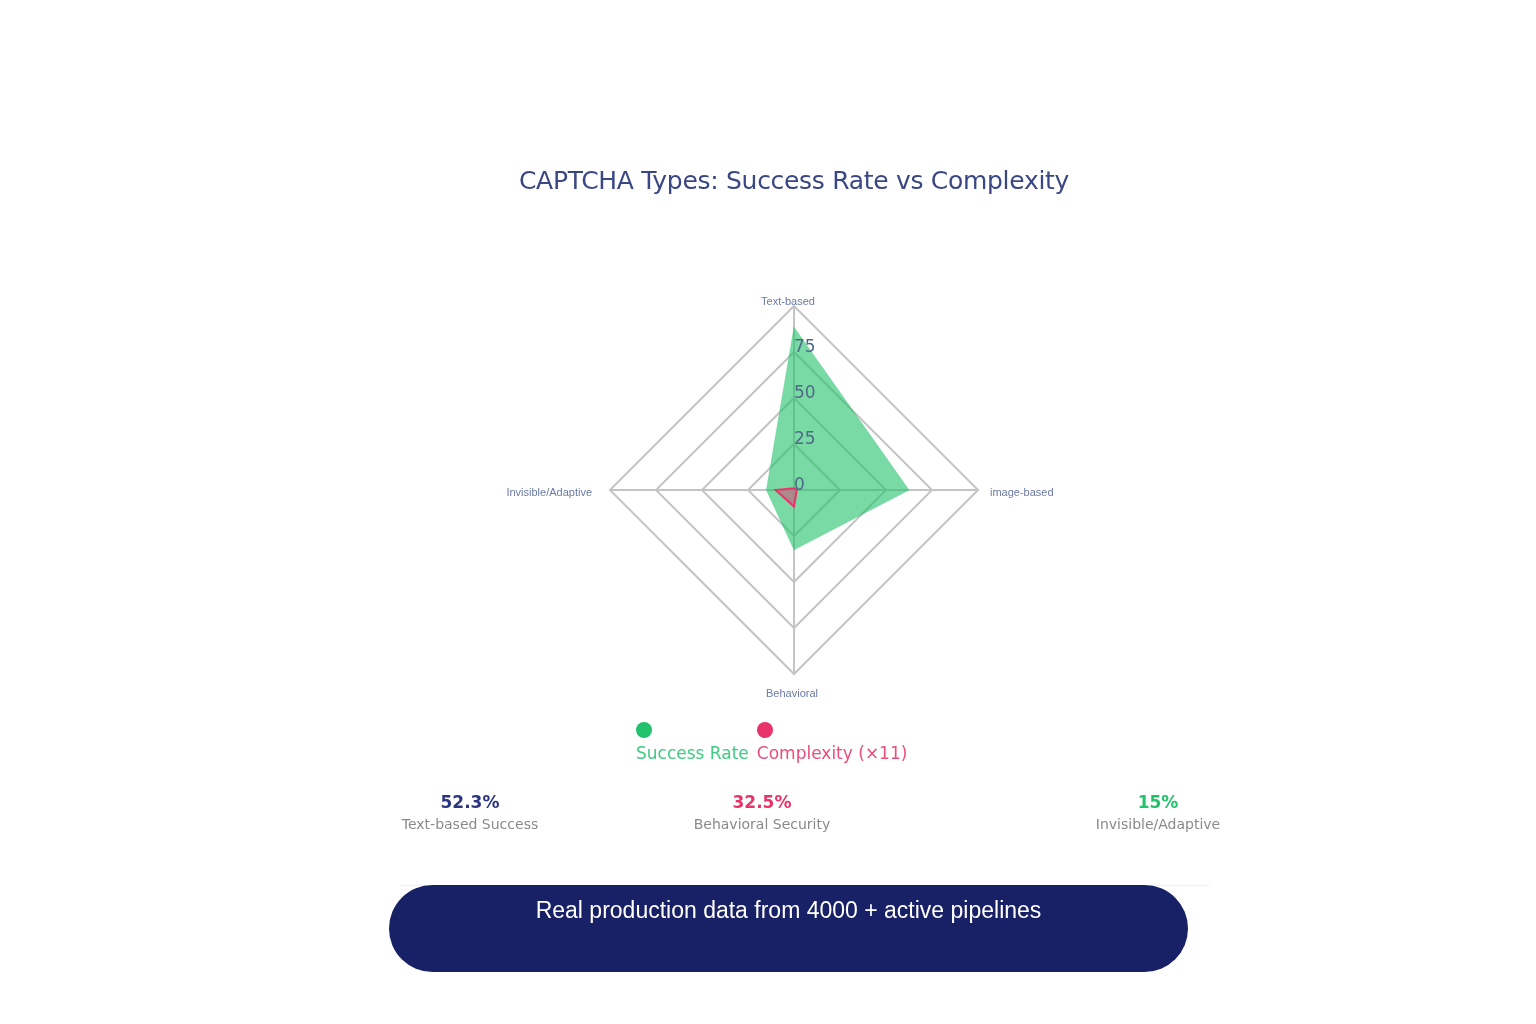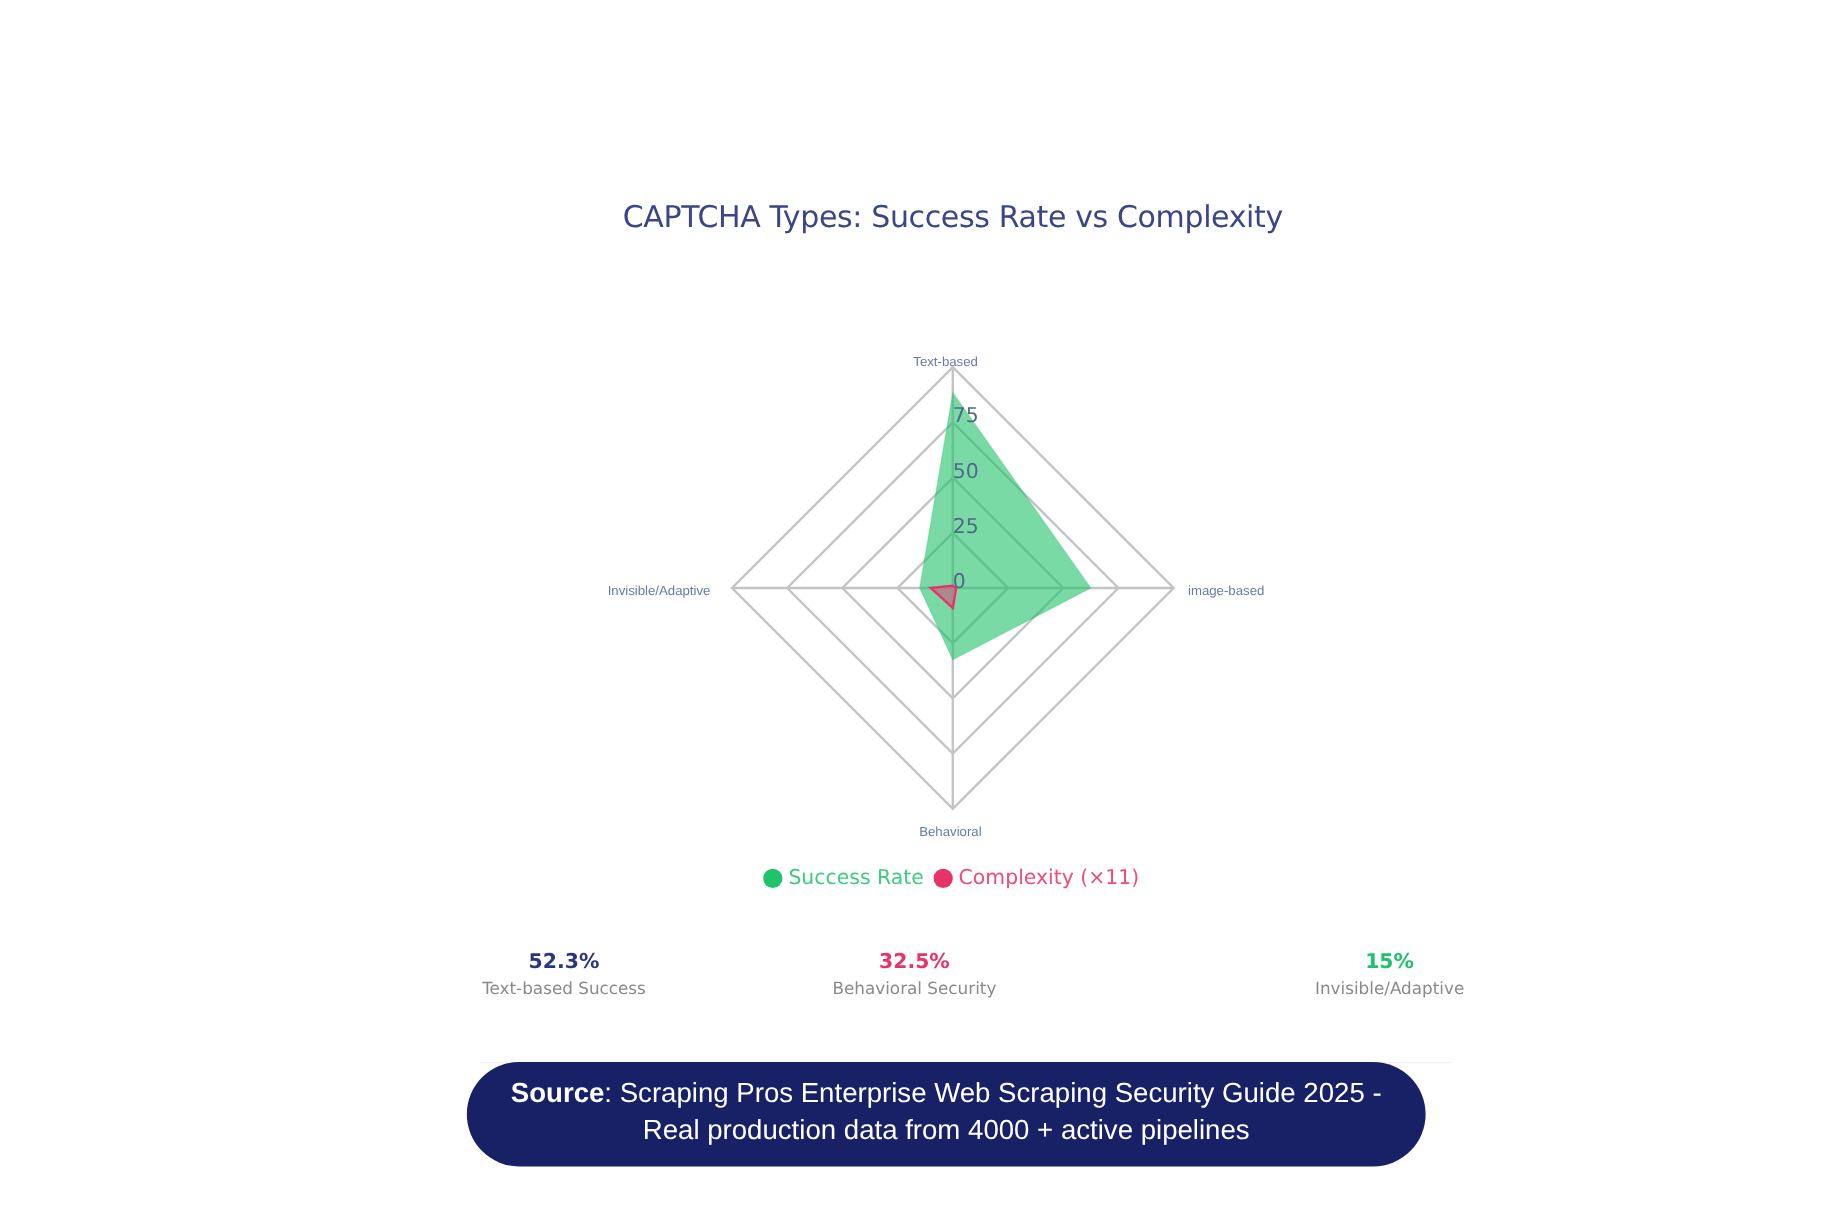--- a/index.html
+++ b/index.html
@@ -11,21 +11,21 @@
       position: absolute; left: 0; width: 1588px; top: 166px; text-align: center;
       font-family: "DejaVu Sans", sans-serif; font-size: 25px; color: #3b4784; letter-spacing: -0.3px;
     }
     svg.radar { position: absolute; left: 0; top: 0; }
     .axis-label { font-family: "Liberation Sans", sans-serif; font-size: 11px; fill: #6b7aa6; }
     .tick-label { font-family: "DejaVu Sans", sans-serif; font-size: 17px; fill: #4e6a86; }
     .legend {
       position: absolute; top: 722px; left: 636px; display: flex; align-items: center; gap: 8px;
       font-family: "DejaVu Sans", sans-serif; font-size: 17px;
     }
-    .legend-item { display: flex; align-items: center; gap: 5px; }
+    .legend-item { display: flex; gap: 5px; flex-direction: column; }
     .dot { width: 16px; height: 16px; border-radius: 50%; display: inline-block; }
     .stat { position: absolute; top: 792px; text-align: center; width: 240px; }
     .stat-value { font-family: "DejaVu Sans", sans-serif; font-weight: bold; font-size: 17px; }
     .stat-label { font-family: "DejaVu Sans", sans-serif; font-size: 14px; color: #8a8a8a; margin-top: 4px; }
     .source-line { position: absolute; left: 400px; top: 885px; width: 810px; height: 1px; background: #f1f1f1; }
     .source {
       position: absolute; left: 389px; top: 885px; width: 799px; height: 87px;
       background: #182165; border-radius: 44px; color: #ffffff; text-align: center;
       font-family: "Liberation Sans", sans-serif; font-size: 23px; line-height: 31px;
       box-sizing: border-box; padding-top: 10px;
@@ -79,15 +79,14 @@
   <div class="stat-value" style="color:#e8336a">32.5%</div>
   <div class="stat-label">Behavioral Security</div>
 </div>
 <div class="stat" style="left:1038px">
   <div class="stat-value" style="color:#22c16b">15%</div>
   <div class="stat-label">Invisible/Adaptive</div>
 </div>
 
 <div class="source-line"></div>
 <div class="source">
-  <div><b>Source</b><span>: Scraping Pros Enterprise Web Scraping Security Guide  2025 -</span></div>
   <div>Real production data from 4000 + active pipelines</div>
 </div>
 
 </body></html>

